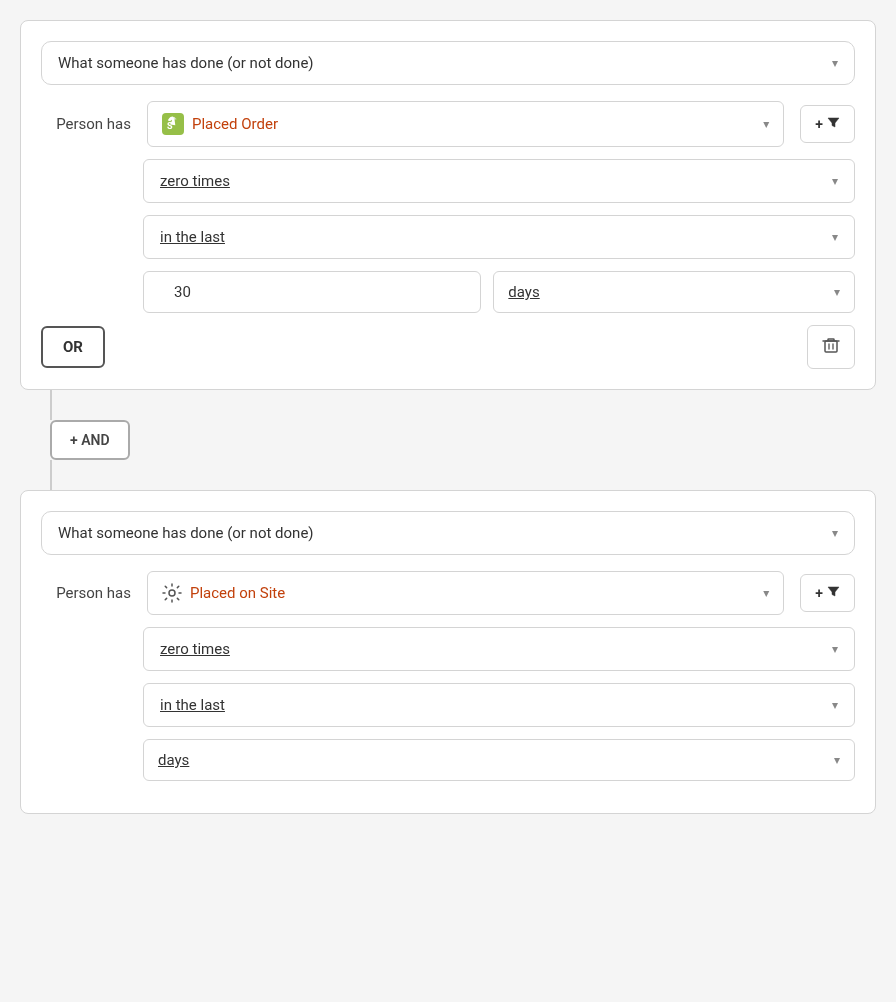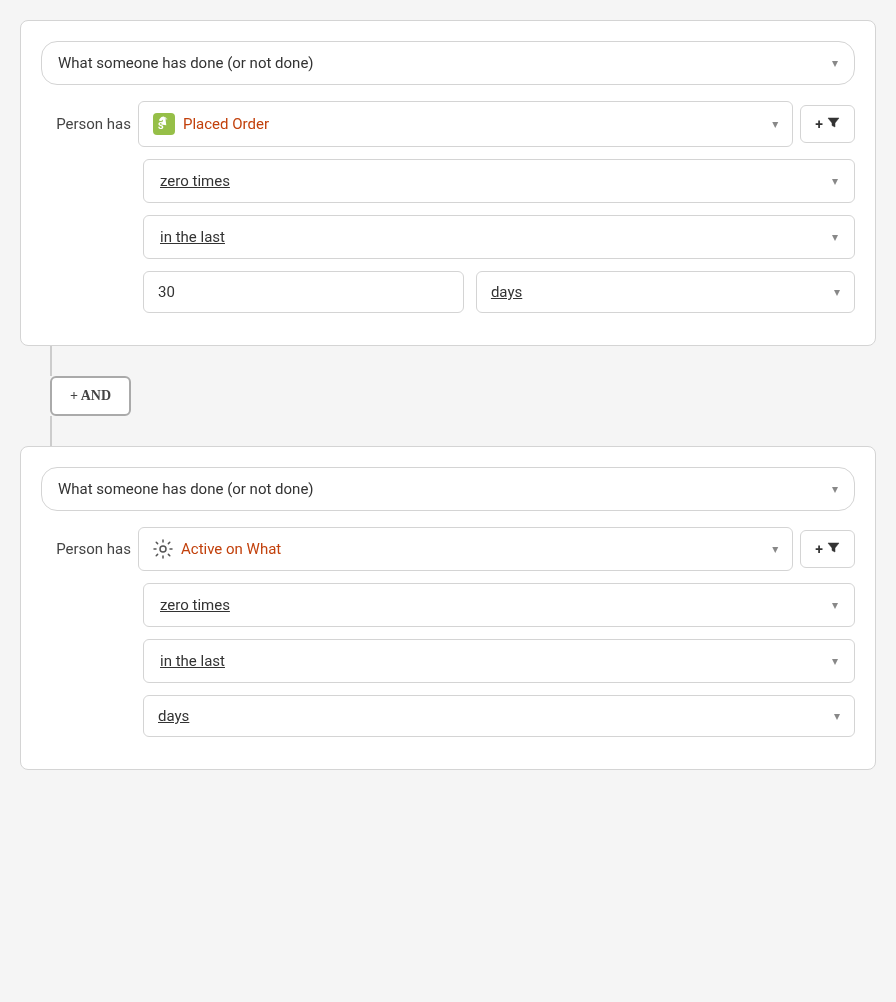--- a/index.html
+++ b/index.html
@@ -23,41 +23,41 @@
       padding: 20px 20px 20px 20px;
       margin-bottom: 0;
     }
 
     .main-dropdown {
       width: 100%;
       display: flex;
       align-items: center;
       justify-content: space-between;
       border: 1.5px solid #d4d4d4;
-      border-radius: 16px;
+      border-radius: 10px;
       padding: 12px 16px;
       background: #fff;
       cursor: pointer;
       margin-bottom: 16px;
     }
 
     .main-dropdown-text {
       color: #333;
       font-size: 15px;
     }
 
     .chevron-icon {
       color: #888;
       font-size: 12px;
     }
 
     .row-person-has {
       display: flex;
       align-items: center;
-      gap: 7px;
+      gap: 16px;
       margin-bottom: 12px;
     }
 
     .person-has-label {
       font-size: 15px;
       color: #444;
       min-width: 90px;
       text-align: right;
     }
 
@@ -142,21 +142,21 @@
       gap: 12px;
       margin-left: 102px;
       width: calc(100% - 102px);
       margin-bottom: 12px;
     }
 
     .number-input {
       flex: 1;
       border: 1.5px solid #d4d4d4;
       border-radius: 6px;
-      padding: 11px 14px;
+      padding: 11px 30px;
       font-size: 15px;
       color: #333;
       background: #fff;
     }
 
     .unit-dropdown {
       flex: 1.2;
       display: flex;
       align-items: center;
       justify-content: space-between;
@@ -221,21 +221,20 @@
 
     .and-btn {
       border: 2px solid #aaa;
       border-radius: 6px;
       padding: 10px 18px;
       background: #fff;
       font-weight: 600;
       font-size: 14px;
       color: #444;
       cursor: pointer;
-      font-family: Liberation Serif, serif;
     }
 
     .vertical-line-bottom {
       width: 2px;
       height: 30px;
       background: #ccc;
       margin-left: 0;
     }
 
   </style>
@@ -287,20 +286,33 @@
   </div>
 
   <div class="row-number-unit">
     <input class="number-input" type="text" value="30" style="">
     <div class="unit-dropdown">
       <span class="unit-text">days</span>
       <span class="chevron-icon">▾</span>
     </div>
   </div>
 
+  <div class="bottom-row">
+    <button class="or-btn">OR</button>
+    <button class="delete-btn">
+      <span>
+        <svg width="18" height="18" viewBox="0 0 18 18" fill="none">
+          <rect x="3" y="5" width="12" height="11" rx="1" stroke="#555" stroke-width="1.5"></rect>
+          <path d="M1 5h16" stroke="#555" stroke-width="1.5" stroke-linecap="round"></path>
+          <path d="M6 5V3.5C6 3.2 6.2 3 6.5 3h5c.3 0 .5.2.5.5V5" stroke="#555" stroke-width="1.5"></path>
+          <path d="M7 8v5M11 8v5" stroke="#555" stroke-width="1.3" stroke-linecap="round"></path>
+        </svg>
+      </span>
+    </button>
+  </div>
 
 </div>
 
 <div class="connector">
   <div class="vertical-line"></div>
   <button class="and-btn">+ AND</button>
   <div class="vertical-line-bottom"></div>
 </div>
 
 <div class="condition-block">
@@ -314,21 +326,21 @@
     <span class="person-has-label">Person has</span>
     <div class="event-dropdown">
       <div class="event-dropdown-inner">
 
         <span class="gear-icon-svg">
           <svg width="20" height="20" viewBox="0 0 20 20" fill="none">
             <circle cx="10" cy="10" r="3" stroke="#555" stroke-width="1.5"></circle>
             <path d="M10 1v2M10 17v2M1 10h2M17 10h2M3.22 3.22l1.41 1.41M15.36 15.36l1.42 1.42M3.22 16.78l1.41-1.41M15.36 4.64l1.42-1.42" stroke="#555" stroke-width="1.5" stroke-linecap="round"></path>
           </svg>
         </span>
-        <span class="event-label">Active on What</span>
+        <span class="event-label">Placed on Site</span>
       </div>
       <span class="chevron-icon">▾</span>
     </div>
     <button class="filter-btn">
       <span>+</span>
       <span>
         <svg width="13" height="13" viewBox="0 0 13 13" fill="none">
           <path d="M1 2h11L8 7v4l-3-1.5V7L1 2z" fill="#333" stroke="#333" stroke-width="0.5"></path>
         </svg>
       </span>

